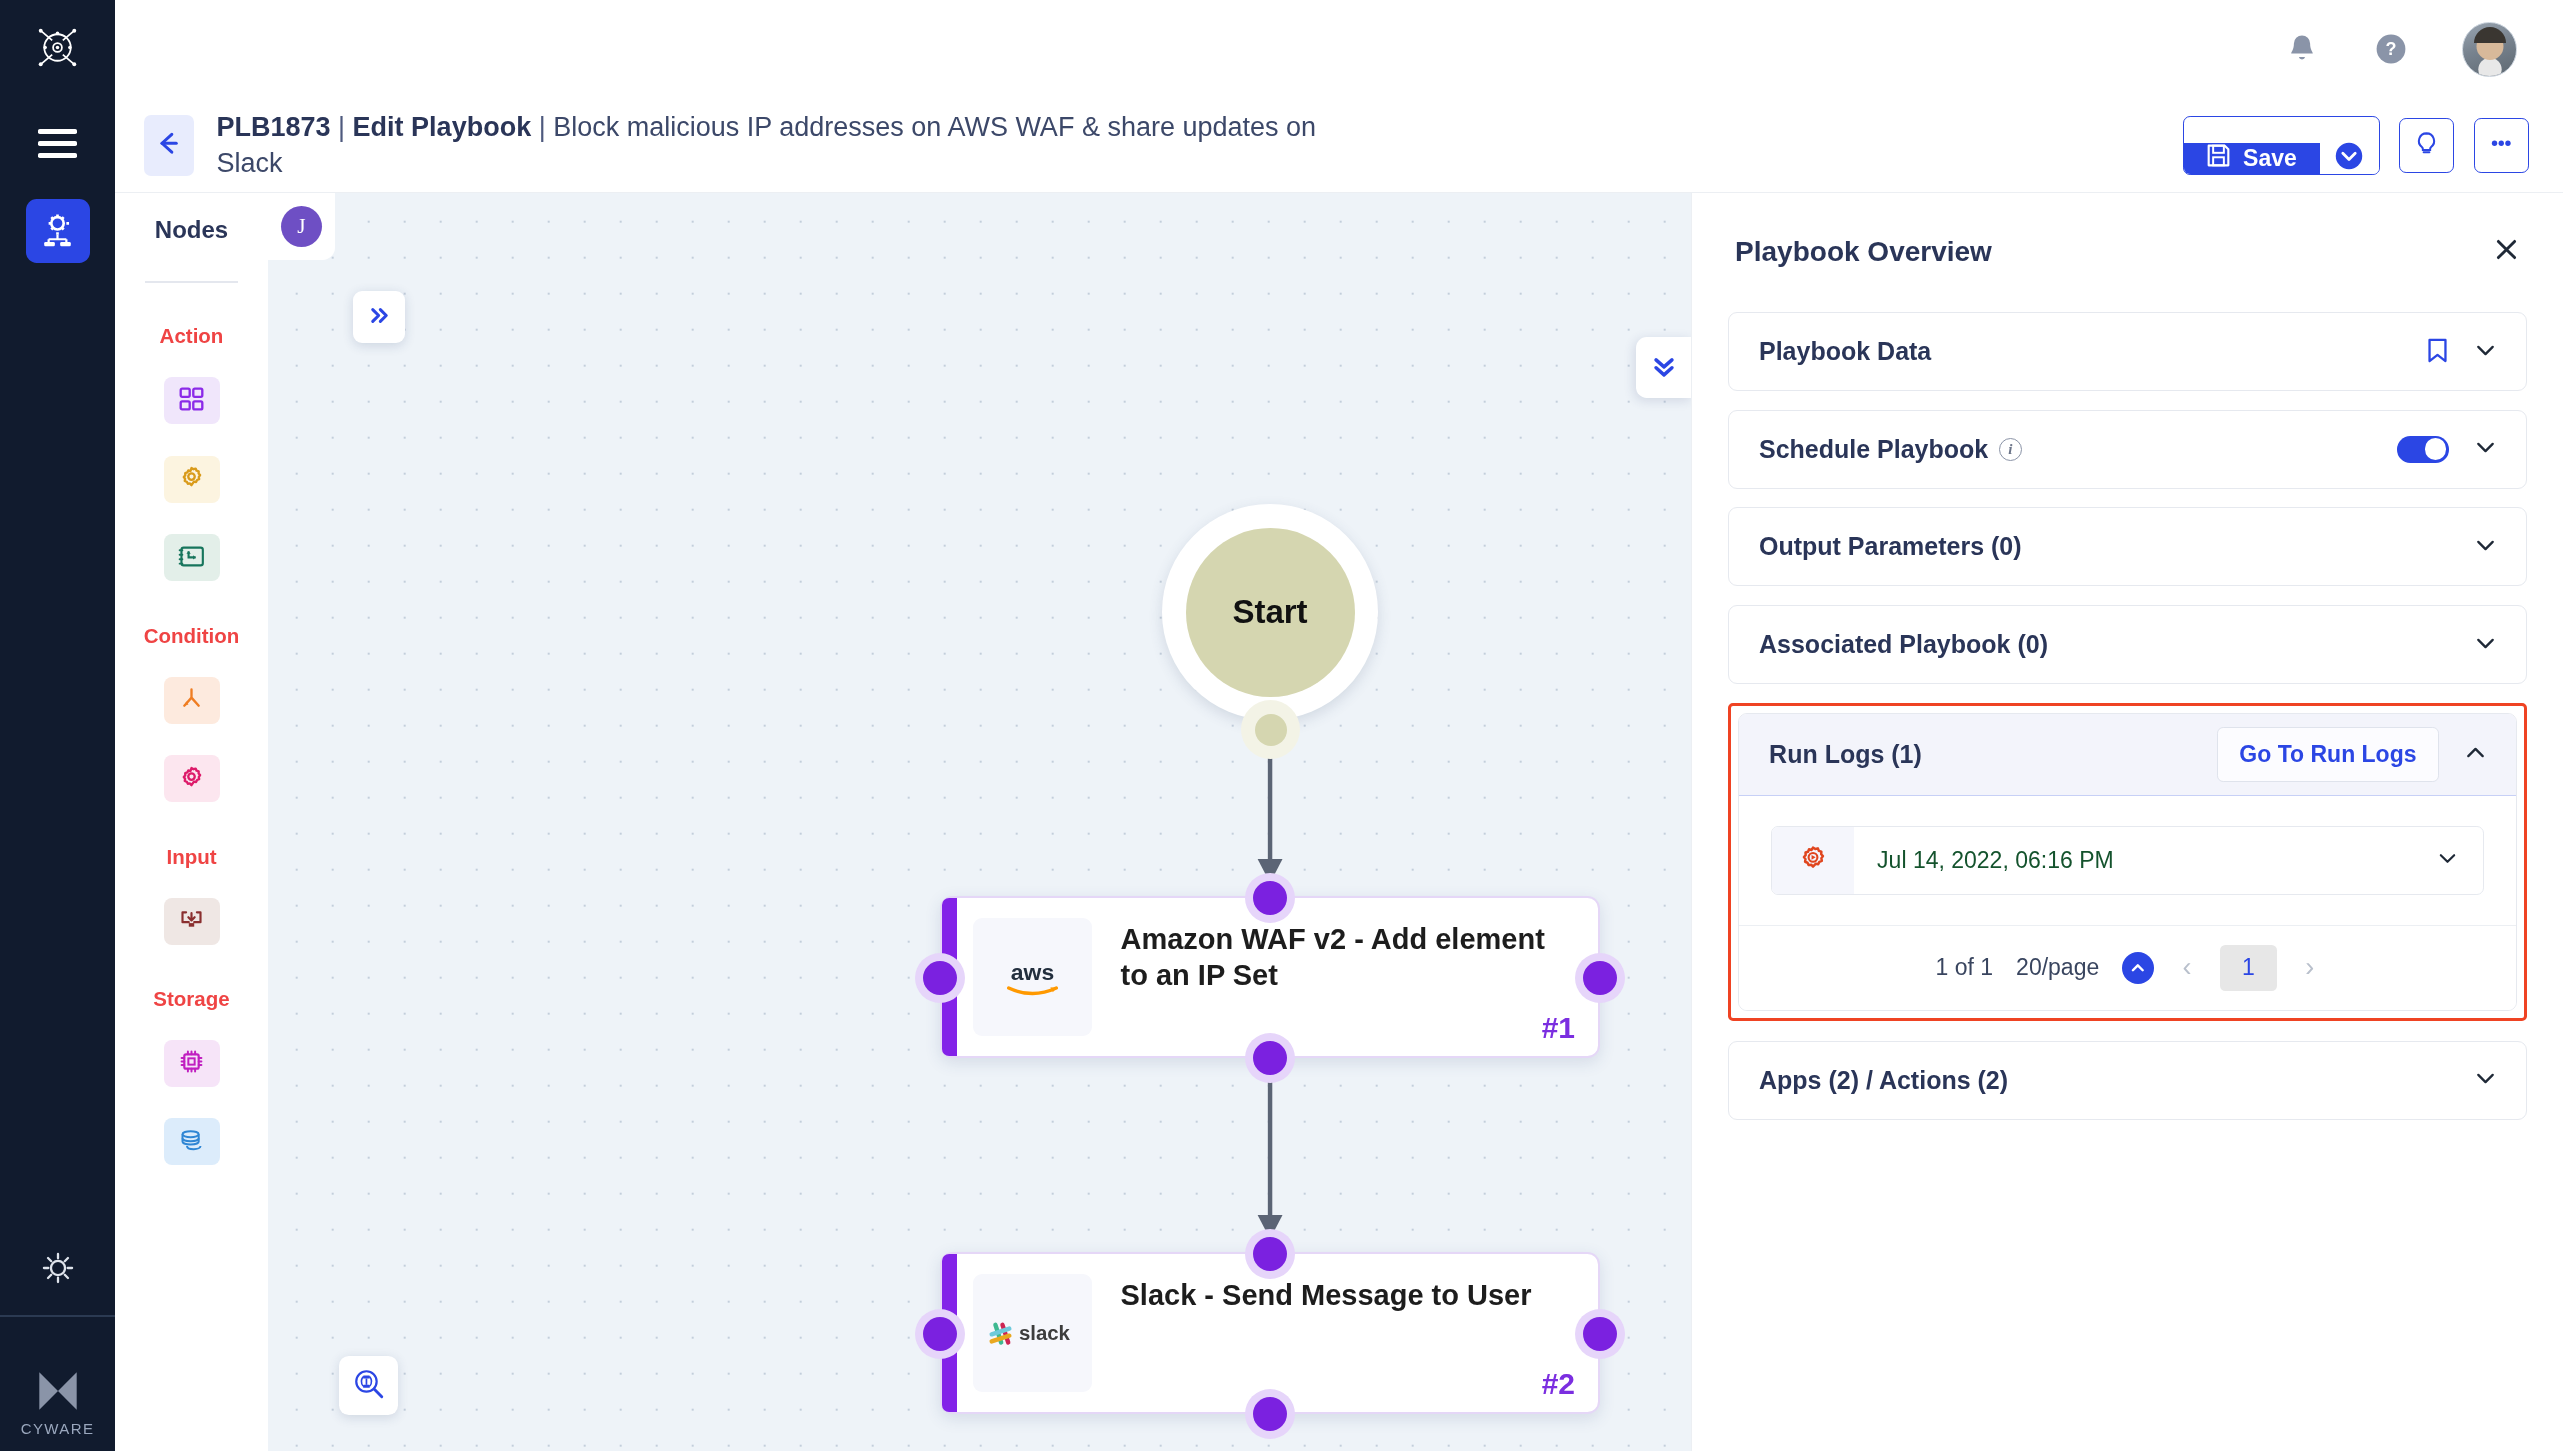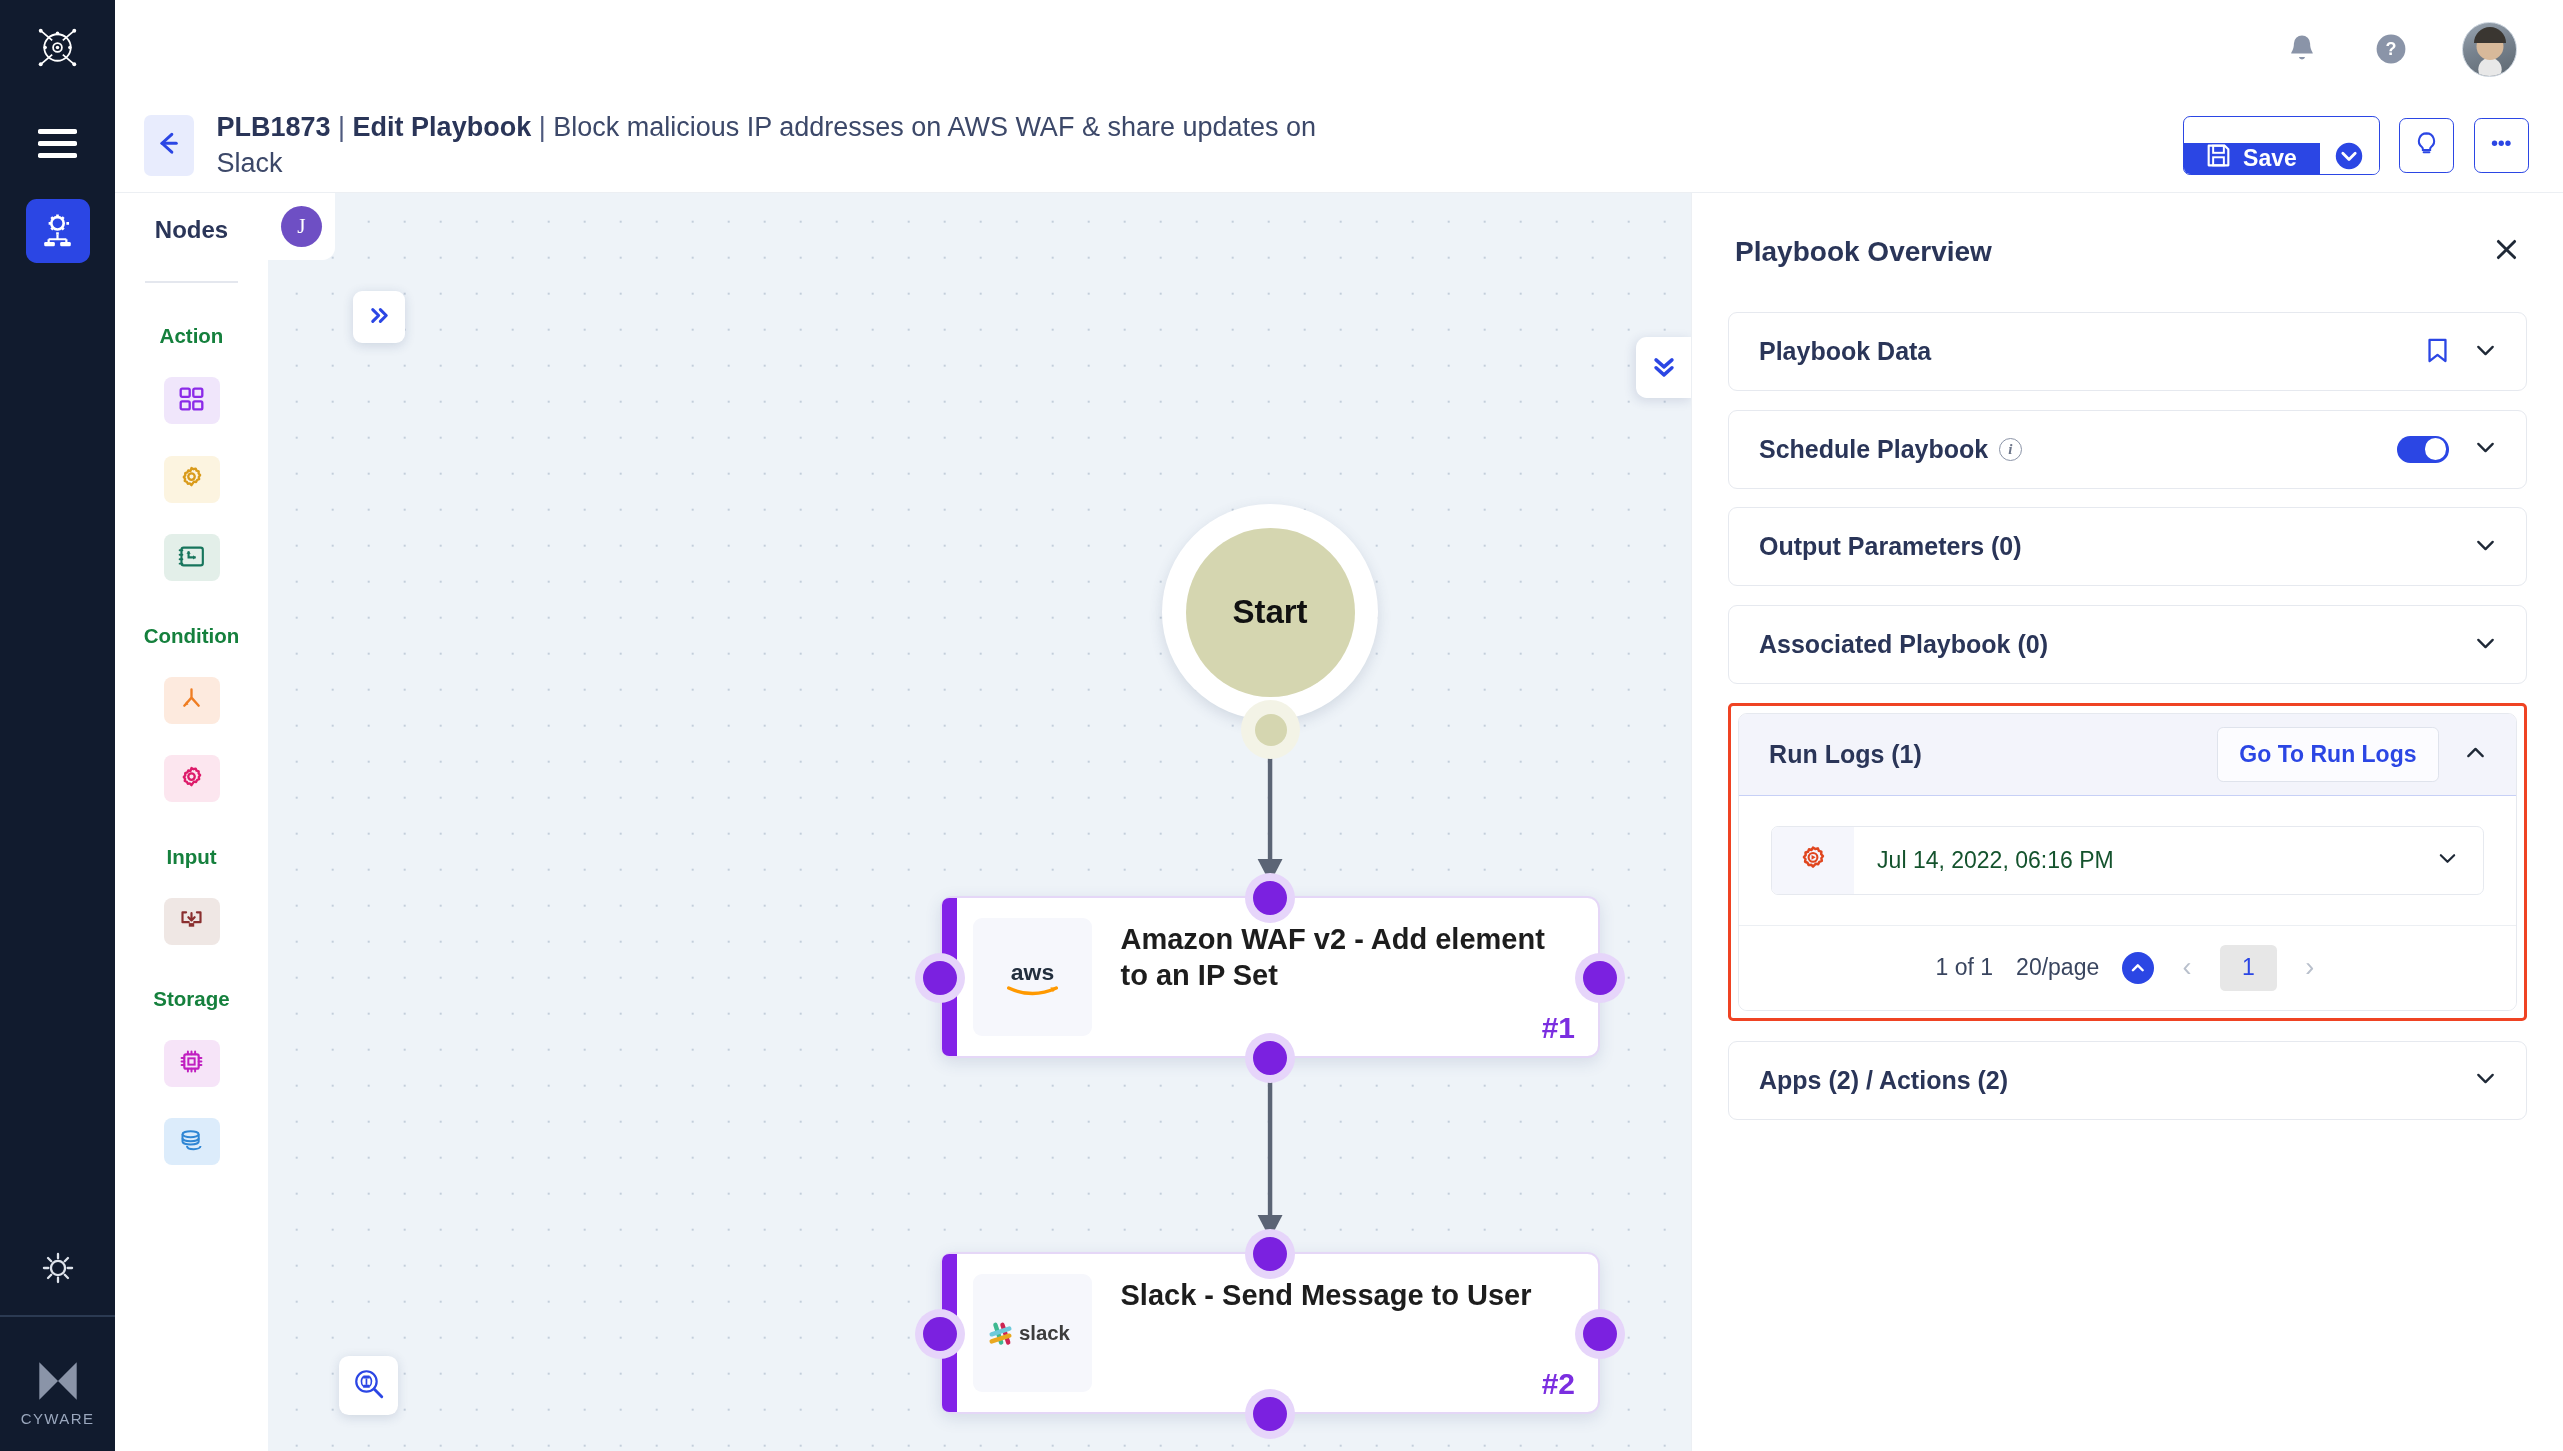--- a/index.html
+++ b/index.html
@@ -35,21 +35,21 @@
   }
   .rail-gear {
     position: absolute; bottom: 162px; left: 50%; transform: translateX(-50%);
     width: 44px; height: 44px; cursor: pointer;
   }
   .rail-divider {
     position: absolute; bottom: 135px; left: 0; width: 115px; height: 1.8px;
     background: #2b3a52;
   }
   .rail-brand {
-    position: absolute; bottom: 25px; left: 0; width: 115px;
+    position: absolute; bottom: 15px; left: 0; width: 115px;
     display: flex; flex-direction: column; align-items: center; gap: 5.3px;
   }
   .rail-brand-text {
     color: #9aa7bd; font-size: 15px; letter-spacing: 1.4px;
   }
 
   
   .main { flex: 1; display: flex; flex-direction: column; height: 1452px; min-width: 0; }
 
   
@@ -121,21 +121,21 @@
   .body { flex: 1; display: flex; min-height: 0; position: relative; }
 
   
   .palette {
     width: 153px; background: #fff; flex: 0 0 153px;
     padding-top: 23px; display: flex; flex-direction: column; align-items: center;
     position: relative; z-index: 5; gap: 20px;
   }
   .palette-title { font-size: 24px; font-weight: bold; color: #2a3558; }
   .palette-rule { width: 93px; height: 1.8px; background: #e4e7ee; margin: 17px 0 10.7px; }
-  .palette-group { font-size: 20.5px; font-weight: bold; color: #15803d; margin: 10.7px 0 9px; }
+  .palette-group { font-size: 20.5px; font-weight: bold; color: #ef4444; margin: 10.7px 0 9px; }
   .palette-tile {
     width: 56px; height: 47px; border-radius: 8px; margin-bottom: 11.6px;
     display: flex; align-items: center; justify-content: center; cursor: pointer;
   }
 
   
   .canvas {
     flex: 1; position: relative; min-width: 0;
     background-color: #eef3f8;
     background-image: radial-gradient(#c3cedb 1.4px, transparent 1.4px);

